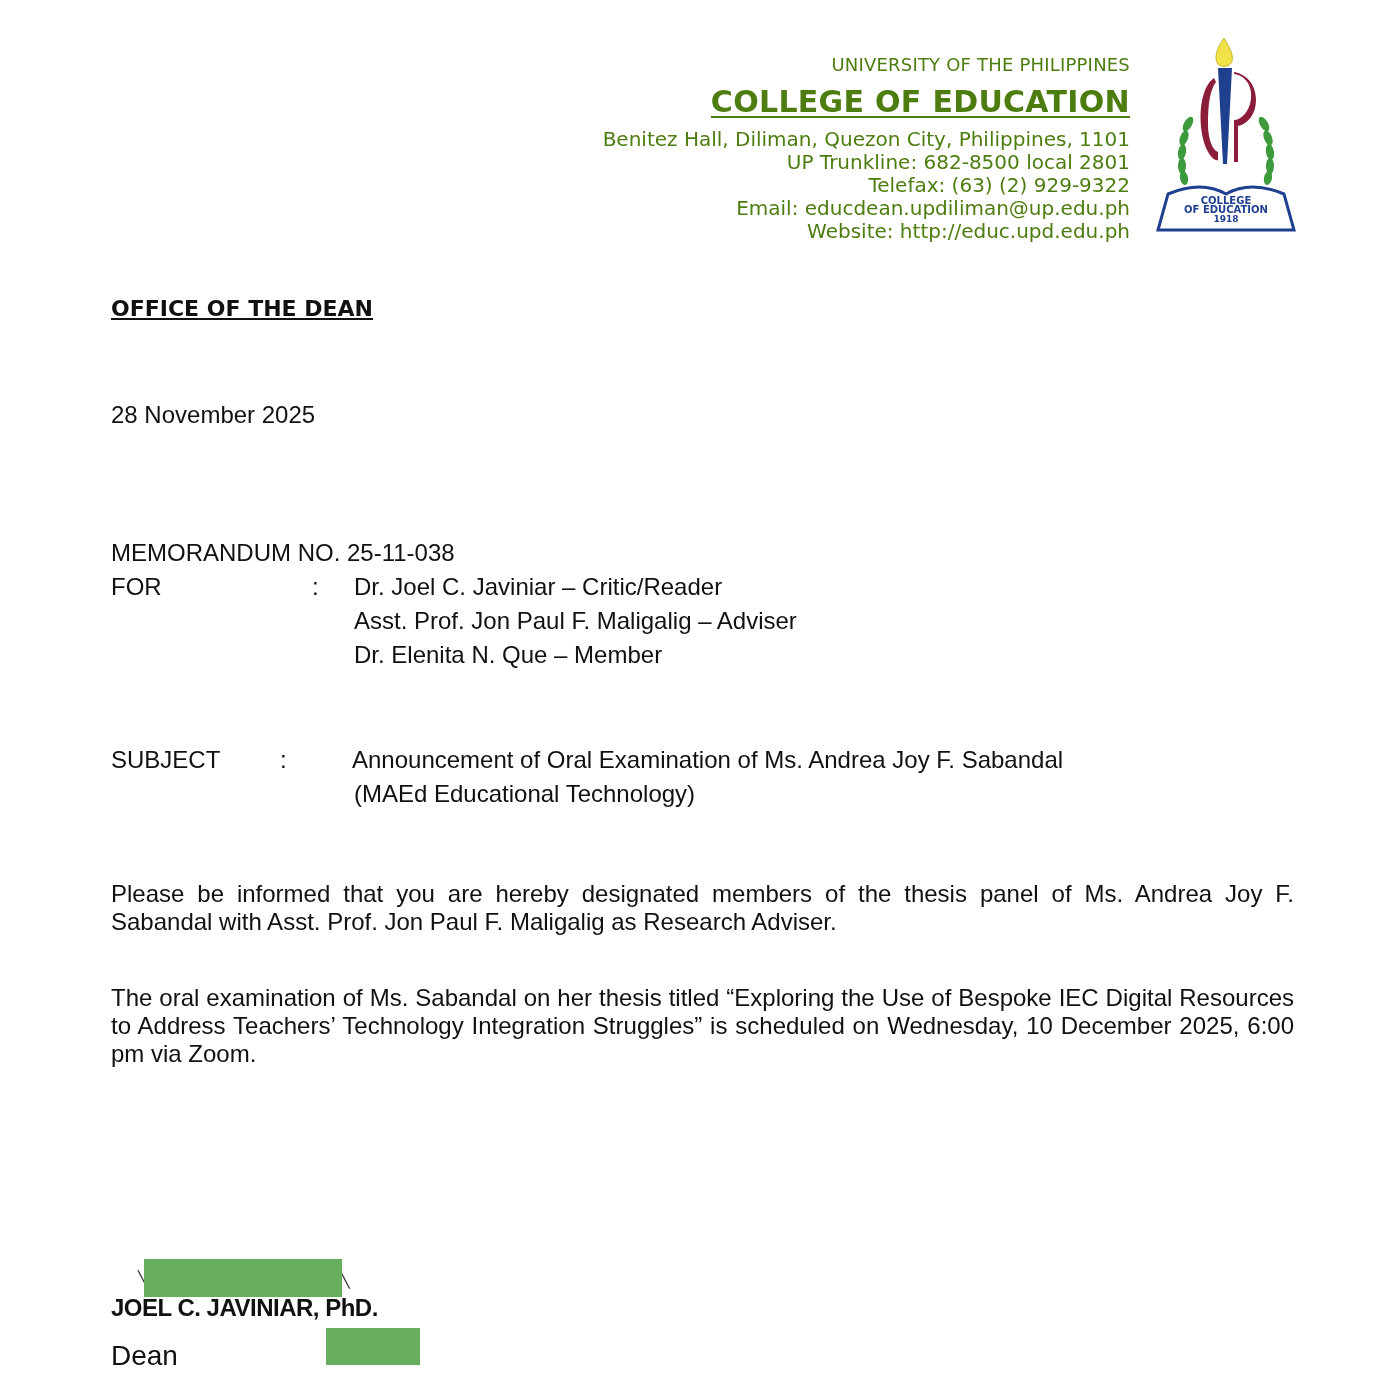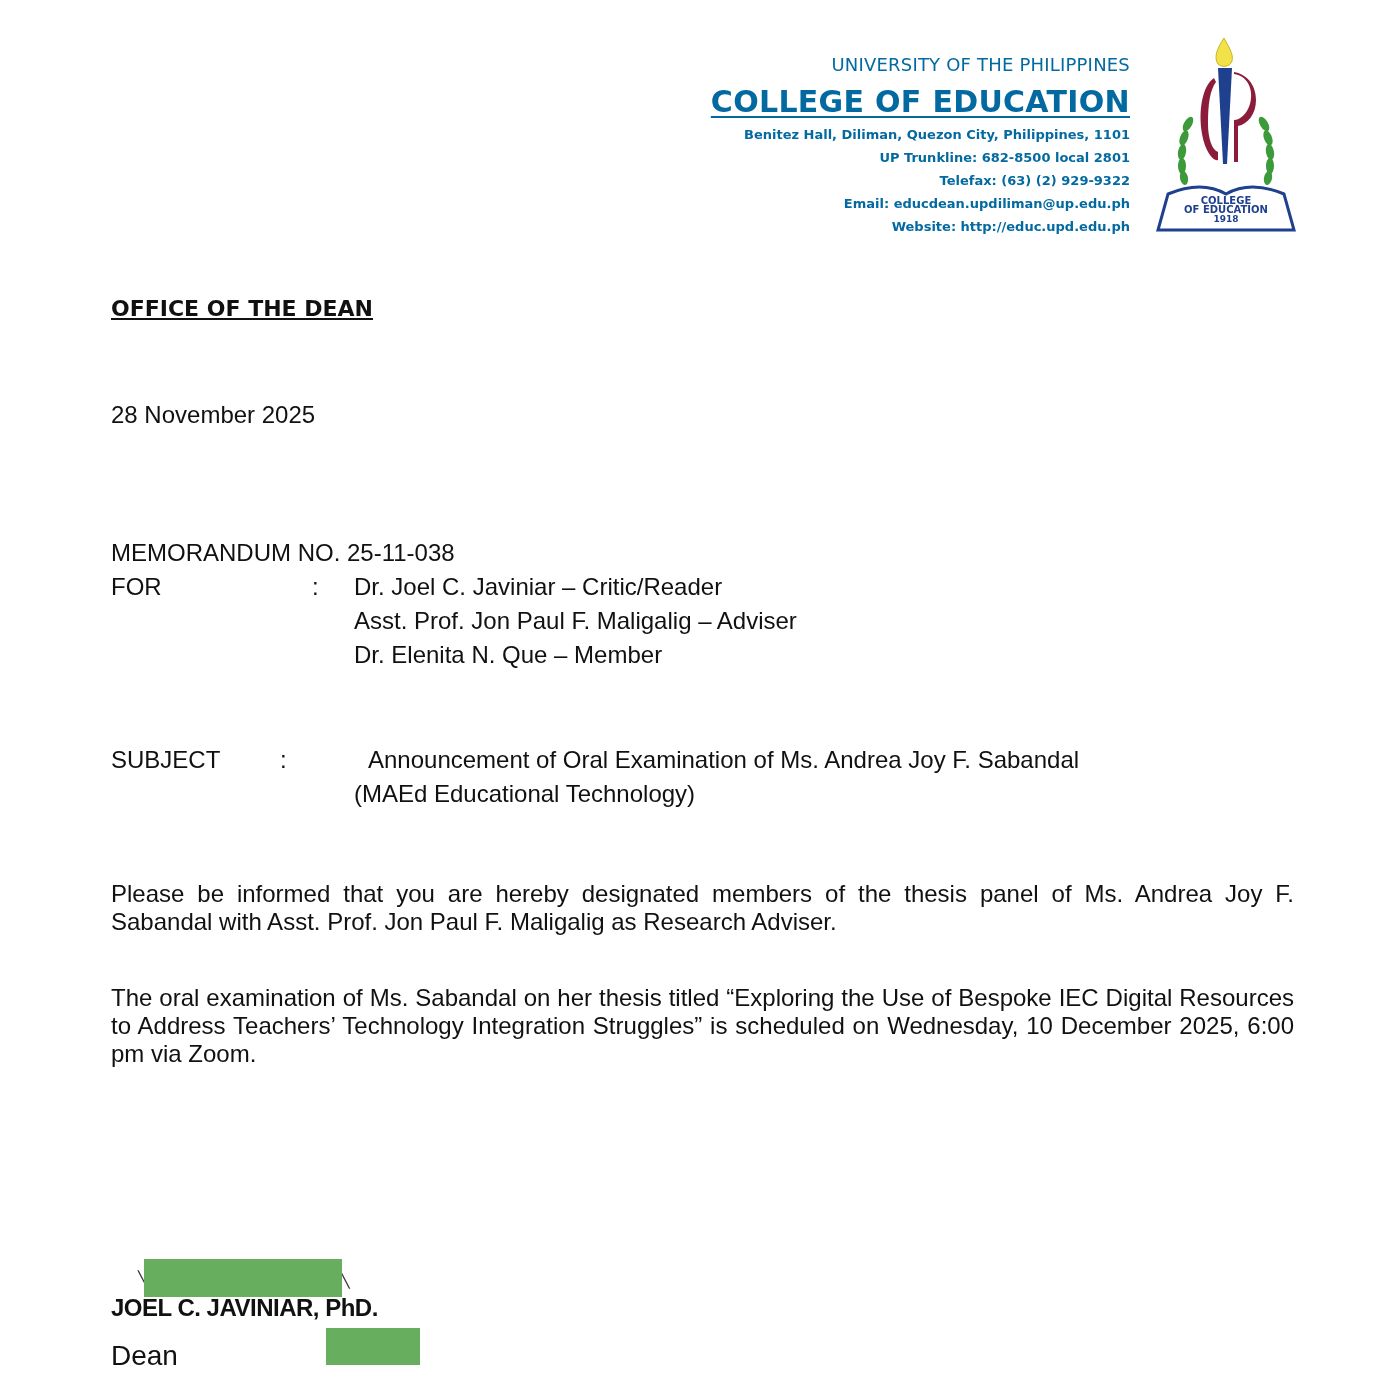--- a/index.html
+++ b/index.html
@@ -1,32 +1,32 @@
 <!DOCTYPE html>
 <html><head>
 <meta charset="utf-8">
 <style>
   html, body { margin:0; padding:0; background:#ffffff; }
   body { width:1388px; height:1396px; position:relative; overflow:hidden; color:#111; font-family:"Liberation Sans", sans-serif; }
   .abs { position:absolute; }
-  .hdr { right:258px; text-align:right; font-family:"DejaVu Sans", sans-serif; color:#0369a1; white-space:nowrap; }
+  .hdr { right:258px; text-align:right; font-family:"DejaVu Sans", sans-serif; color:#4d7c0f; white-space:nowrap; }
   .hdr-univ { top:54px; font-size:18px; letter-spacing:0.2px; }
   .hdr-college { top:84px; font-size:30px; font-weight:bold; text-decoration:underline; text-decoration-thickness:2px; text-underline-offset:4px; letter-spacing:0.3px; }
-  .hdr-line { font-size:13px;font-weight:bold; }
+  .hdr-line { font-size:20px; }
   .logo { left:1152px; top:34px; width:148px; height:202px; }
   .office { left:111px; top:296px; font-family:"DejaVu Sans", sans-serif; font-weight:bold; font-size:22px;text-decoration:underline; }
   .body-text { font-size:24px; line-height:34px; white-space:nowrap; }
   .date { left:111px; top:398px; }
   .memo { left:111px; top:536px; }
   .for-label { left:111px; top:570px; }
   .for-colon { left:312px; top:570px; }
   .for-list { left:354px; top:570px; }
   .subj-label { left:111px; top:743px; }
   .subj-colon { left:280px; top:743px; }
-  .subj-text { left:368px; top:743px; }
+  .subj-text { left:352px; top:743px; }
   .subj-text2 { left:354px; top:777px; }
   .para { left:111px; width:1183px; font-size:24px; line-height:28px; text-align:justify; }
   .p1 { top:880px; text-align-last:left; }
   .p2 { top:984px; }
   .sig-name { left:111px; top:1294px; font-size:24px; font-weight:bold; letter-spacing:-0.5px; }
   .sig-title { left:111px; top:1340px; font-size:28px; }
   .redact { background:#67ae5f; }
   .r1 { left:144px; top:1259px; width:198px; height:38px; }
   .r2 { left:326px; top:1328px; width:94px; height:37px; }
   .scribble { color:#333; font-size:16px; }

